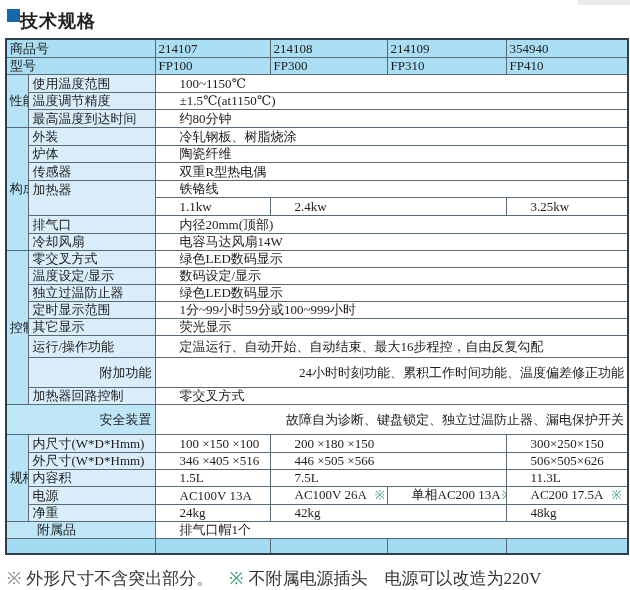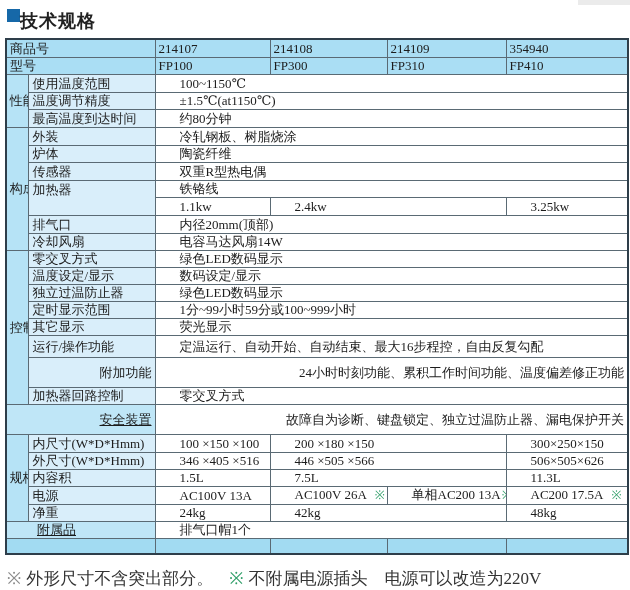--- a/index.html
+++ b/index.html
@@ -22,21 +22,21 @@
   .page-title{font-size:18px;font-weight:bold;color:#222;letter-spacing:1px;}
   table.spec{border-collapse:collapse;table-layout:fixed;width:622px;margin-left:5px;
     border:2px solid #2e3e4a;}
   td{border:1px solid var(--border);font-size:13px;line-height:15px;padding:0 3px;
      overflow:hidden;white-space:nowrap;vertical-align:middle;color:var(--text);}
   tr.h18{height:18px;} tr.h17{height:17px;} tr.h22{height:22px;font-family:Liberation Serif, serif;}
   tr.h30{height:30px;text-align:right;} tr.h16{height:16px;}
   td.hdr{background:var(--blue-header);}
   td.grp{background:var(--blue-group);padding:0;}
   td.lab{background:var(--blue-label);padding-left:4px;}
-  td.merged{background:var(--blue-merged);padding-left:30px;text-decoration:underline;}
+  td.merged{background:var(--blue-merged);padding-left:30px;}
   td.strip{background:var(--blue-strip);}
   td.val{background:#ffffff;padding-left:24px;}
   td.topalign{vertical-align:top;padding-top:1px;}
   .vtxt{width:15px;margin:0 auto;word-break:break-all;line-height:15px;
         text-align:center;font-size:13px;}
   .mark{color:var(--note-green);font-size:12px;}
   .mark-gap{margin-left:8px;}
   .mark-tight{margin-left:1px;}
   .footnote{margin:11px 0 0 7px;font-size:17px;color:#333;}
   .fn-mark-gray{color:#8a8a8a;margin-right:5px;}

